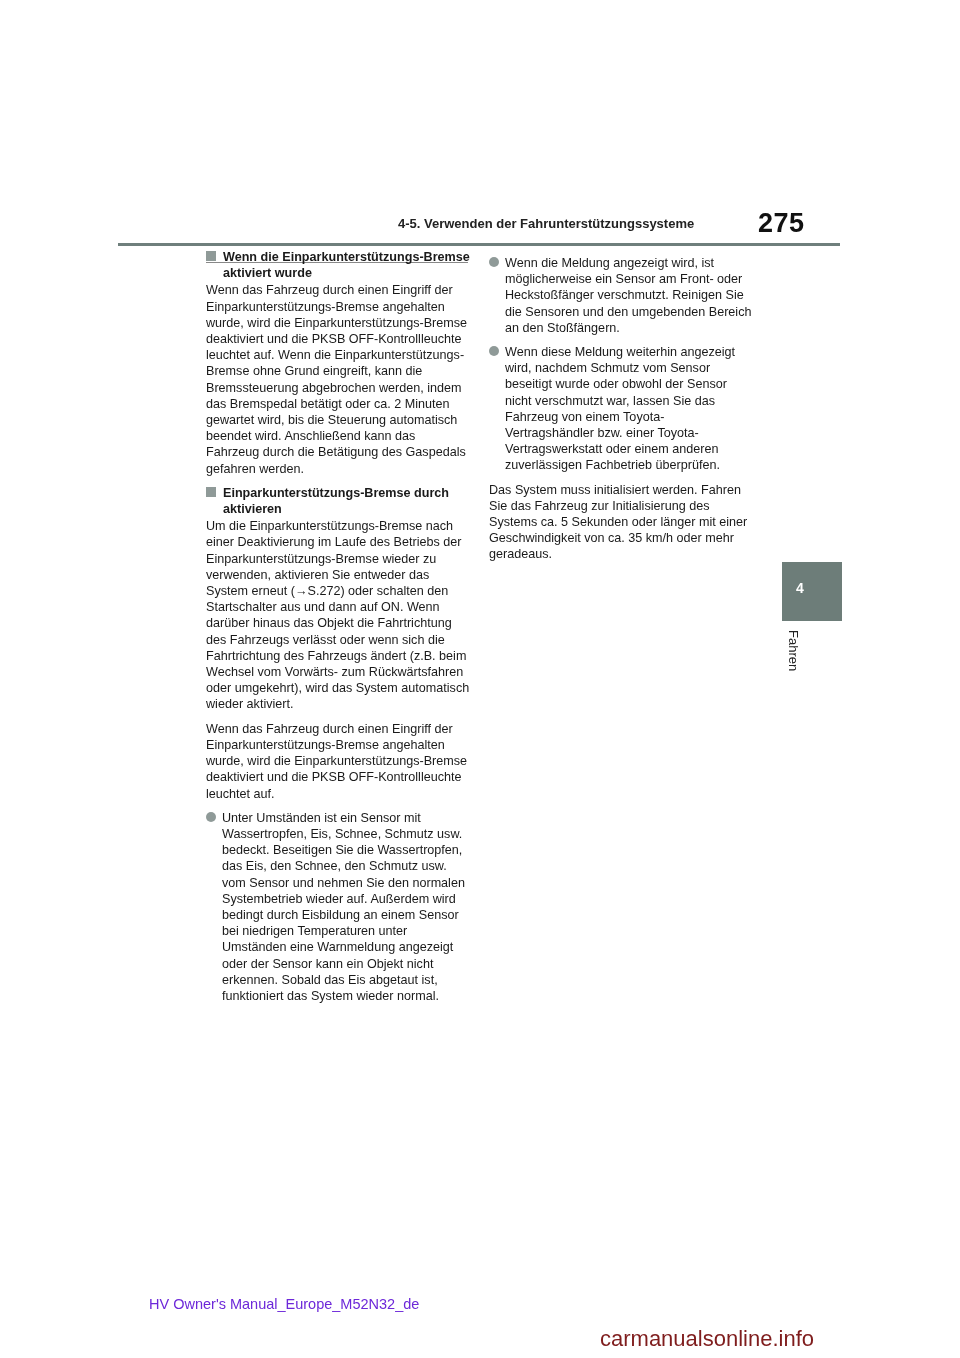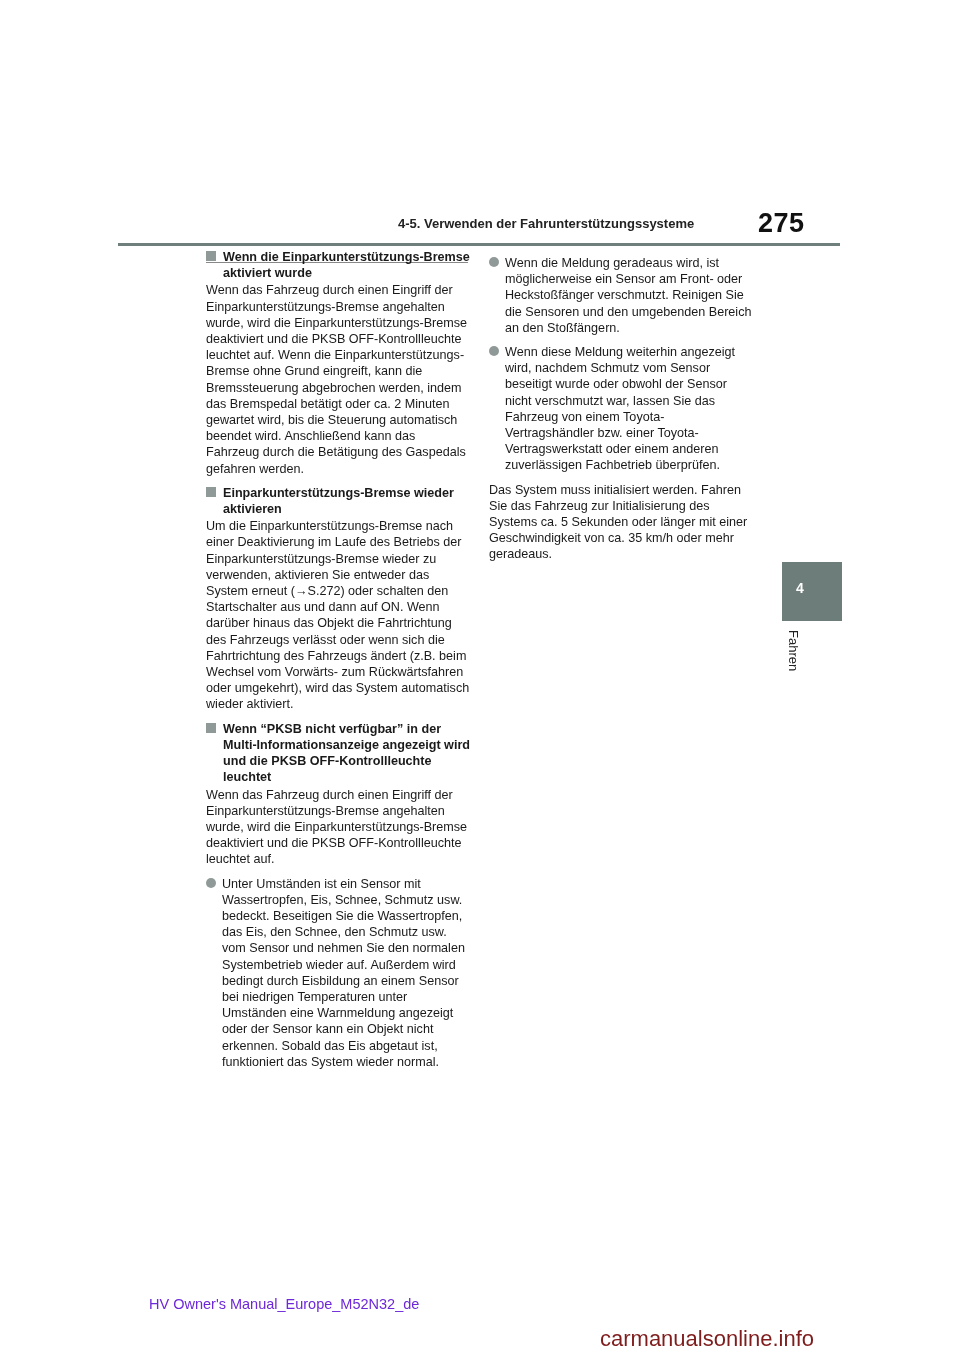--- a/index.html
+++ b/index.html
@@ -37,37 +37,36 @@
 <div class="chapter-label">Fahren</div>
 
 <div class="section-rule"></div>
 
 <div class="col col-left" style="top:249px;">
   <div class="sec">
     <div class="sec-title"><span class="sq"></span><span>Wenn die Einparkunterstützungs-Bremse aktiviert wurde</span></div>
     <div>Wenn das Fahrzeug durch einen Eingriff der Einparkunterstützungs-Bremse angehalten wurde, wird die Einparkunterstützungs-Bremse deaktiviert und die PKSB OFF-Kontrollleuchte leuchtet auf. Wenn die Einparkunterstützungs-Bremse ohne Grund eingreift, kann die Bremssteuerung abgebrochen werden, indem das Bremspedal betätigt oder ca. 2 Minuten gewartet wird, bis die Steuerung automatisch beendet wird. Anschließend kann das Fahrzeug durch die Betätigung des Gaspedals gefahren werden.</div>
   </div>
   <div class="sec">
-    <div class="sec-title"><span class="sq"></span><span>Einparkunterstützungs-Bremse wieder aktivieren</span></div>
+    <div class="sec-title"><span class="sq"></span><span>Einparkunterstützungs-Bremse durch aktivieren</span></div>
     <div>Um die Einparkunterstützungs-Bremse nach einer Deaktivierung im Laufe des Betriebs der Einparkunterstützungs-Bremse wieder zu verwenden, aktivieren Sie entweder das System erneut (→S.272) oder schalten den Startschalter aus und dann auf ON. Wenn darüber hinaus das Objekt die Fahrtrichtung des Fahrzeugs verlässt oder wenn sich die Fahrtrichtung des Fahrzeugs ändert (z.B. beim Wechsel vom Vorwärts- zum Rückwärtsfahren oder umgekehrt), wird das System automatisch wieder aktiviert.</div>
   </div>
   <div class="sec">
-    <div class="sec-title"><span class="sq"></span><span>Wenn “PKSB nicht verfügbar” in der Multi-Informationsanzeige angezeigt wird und die PKSB OFF-Kontrollleuchte leuchtet</span></div>
     <div>Wenn das Fahrzeug durch einen Eingriff der Einparkunterstützungs-Bremse angehalten wurde, wird die Einparkunterstützungs-Bremse deaktiviert und die PKSB OFF-Kontrollleuchte leuchtet auf.</div>
   </div>
   <div class="bullet">
     <span class="dot"></span>
     <span>Unter Umständen ist ein Sensor mit Wassertropfen, Eis, Schnee, Schmutz usw. bedeckt. Beseitigen Sie die Wassertropfen, das Eis, den Schnee, den Schmutz usw. vom Sensor und nehmen Sie den normalen Systembetrieb wieder auf. Außerdem wird bedingt durch Eisbildung an einem Sensor bei niedrigen Temperaturen unter Umständen eine Warnmeldung angezeigt oder der Sensor kann ein Objekt nicht erkennen. Sobald das Eis abgetaut ist, funktioniert das System wieder normal.</span>
   </div>
 </div>
 
 <div class="col col-right" style="top:255px;">
   <div class="bullet">
     <span class="dot"></span>
-    <span>Wenn die Meldung geradeaus wird, ist möglicherweise ein Sensor am Front- oder Heckstoßfänger verschmutzt. Reinigen Sie die Sensoren und den umgebenden Bereich an den Stoßfängern.</span>
+    <span>Wenn die Meldung angezeigt wird, ist möglicherweise ein Sensor am Front- oder Heckstoßfänger verschmutzt. Reinigen Sie die Sensoren und den umgebenden Bereich an den Stoßfängern.</span>
   </div>
   <div class="bullet">
     <span class="dot"></span>
     <span>Wenn diese Meldung weiterhin angezeigt wird, nachdem Schmutz vom Sensor beseitigt wurde oder obwohl der Sensor nicht verschmutzt war, lassen Sie das Fahrzeug von einem Toyota-Vertragshändler bzw. einer Toyota-Vertragswerkstatt oder einem anderen zuverlässigen Fachbetrieb überprüfen.</span>
   </div>
   <div class="sec">
     <div>Das System muss initialisiert werden. Fahren Sie das Fahrzeug zur Initialisierung des Systems ca. 5 Sekunden oder länger mit einer Geschwindigkeit von ca. 35 km/h oder mehr geradeaus.</div>
   </div>
 </div>
 

